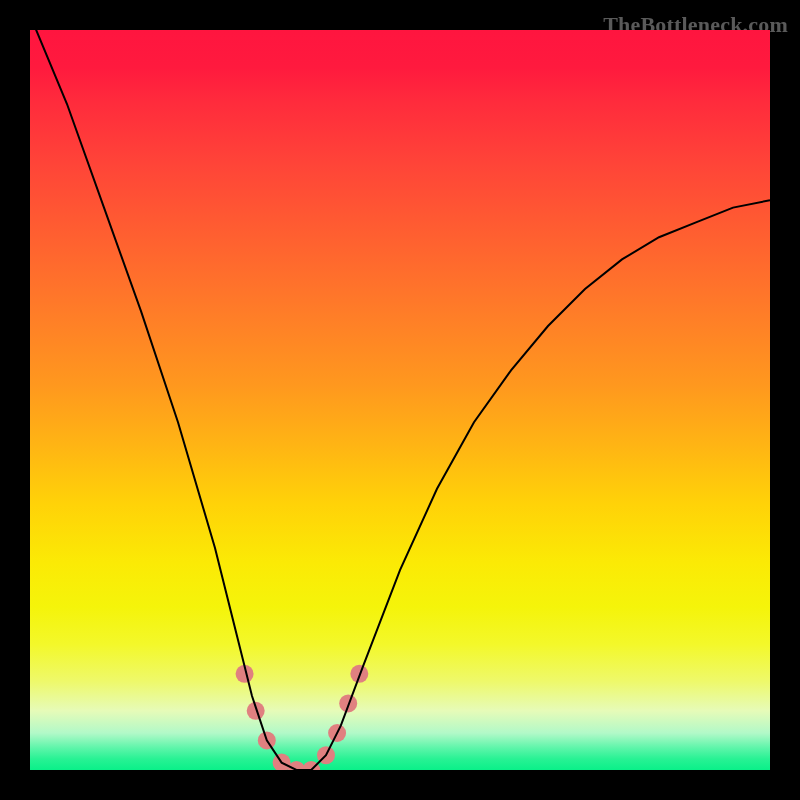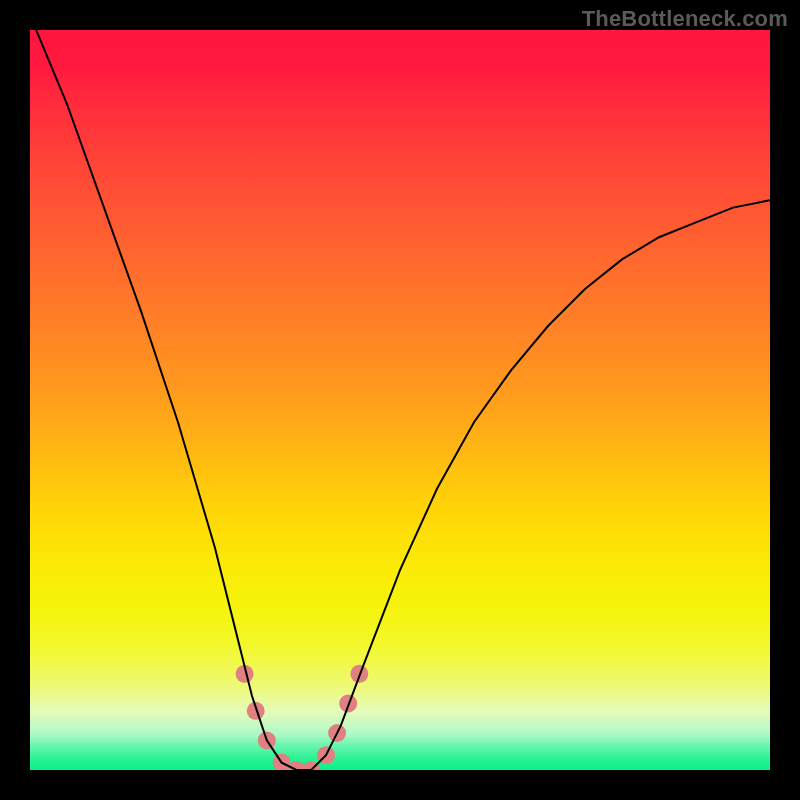--- a/index.html
+++ b/index.html
@@ -43,23 +43,23 @@
     );
   }
   svg.curve {
     position: absolute;
     left: 0; top: 0;
     width: 100%; height: 100%;
     pointer-events: none;
   }
   .watermark {
     position: absolute;
-    top: 6px;
+    top: 12px;
     right: 12px;
-    font-family: Liberation Sans, sans-serif;
+    font-family: Liberation Serif, serif;
     font-size: 22px;
     font-weight: bold;
     color: #5a5a5a;
     letter-spacing: 0.2px;
   }
 </style>
 </head>
 <body>
 
 <div class="frame">

